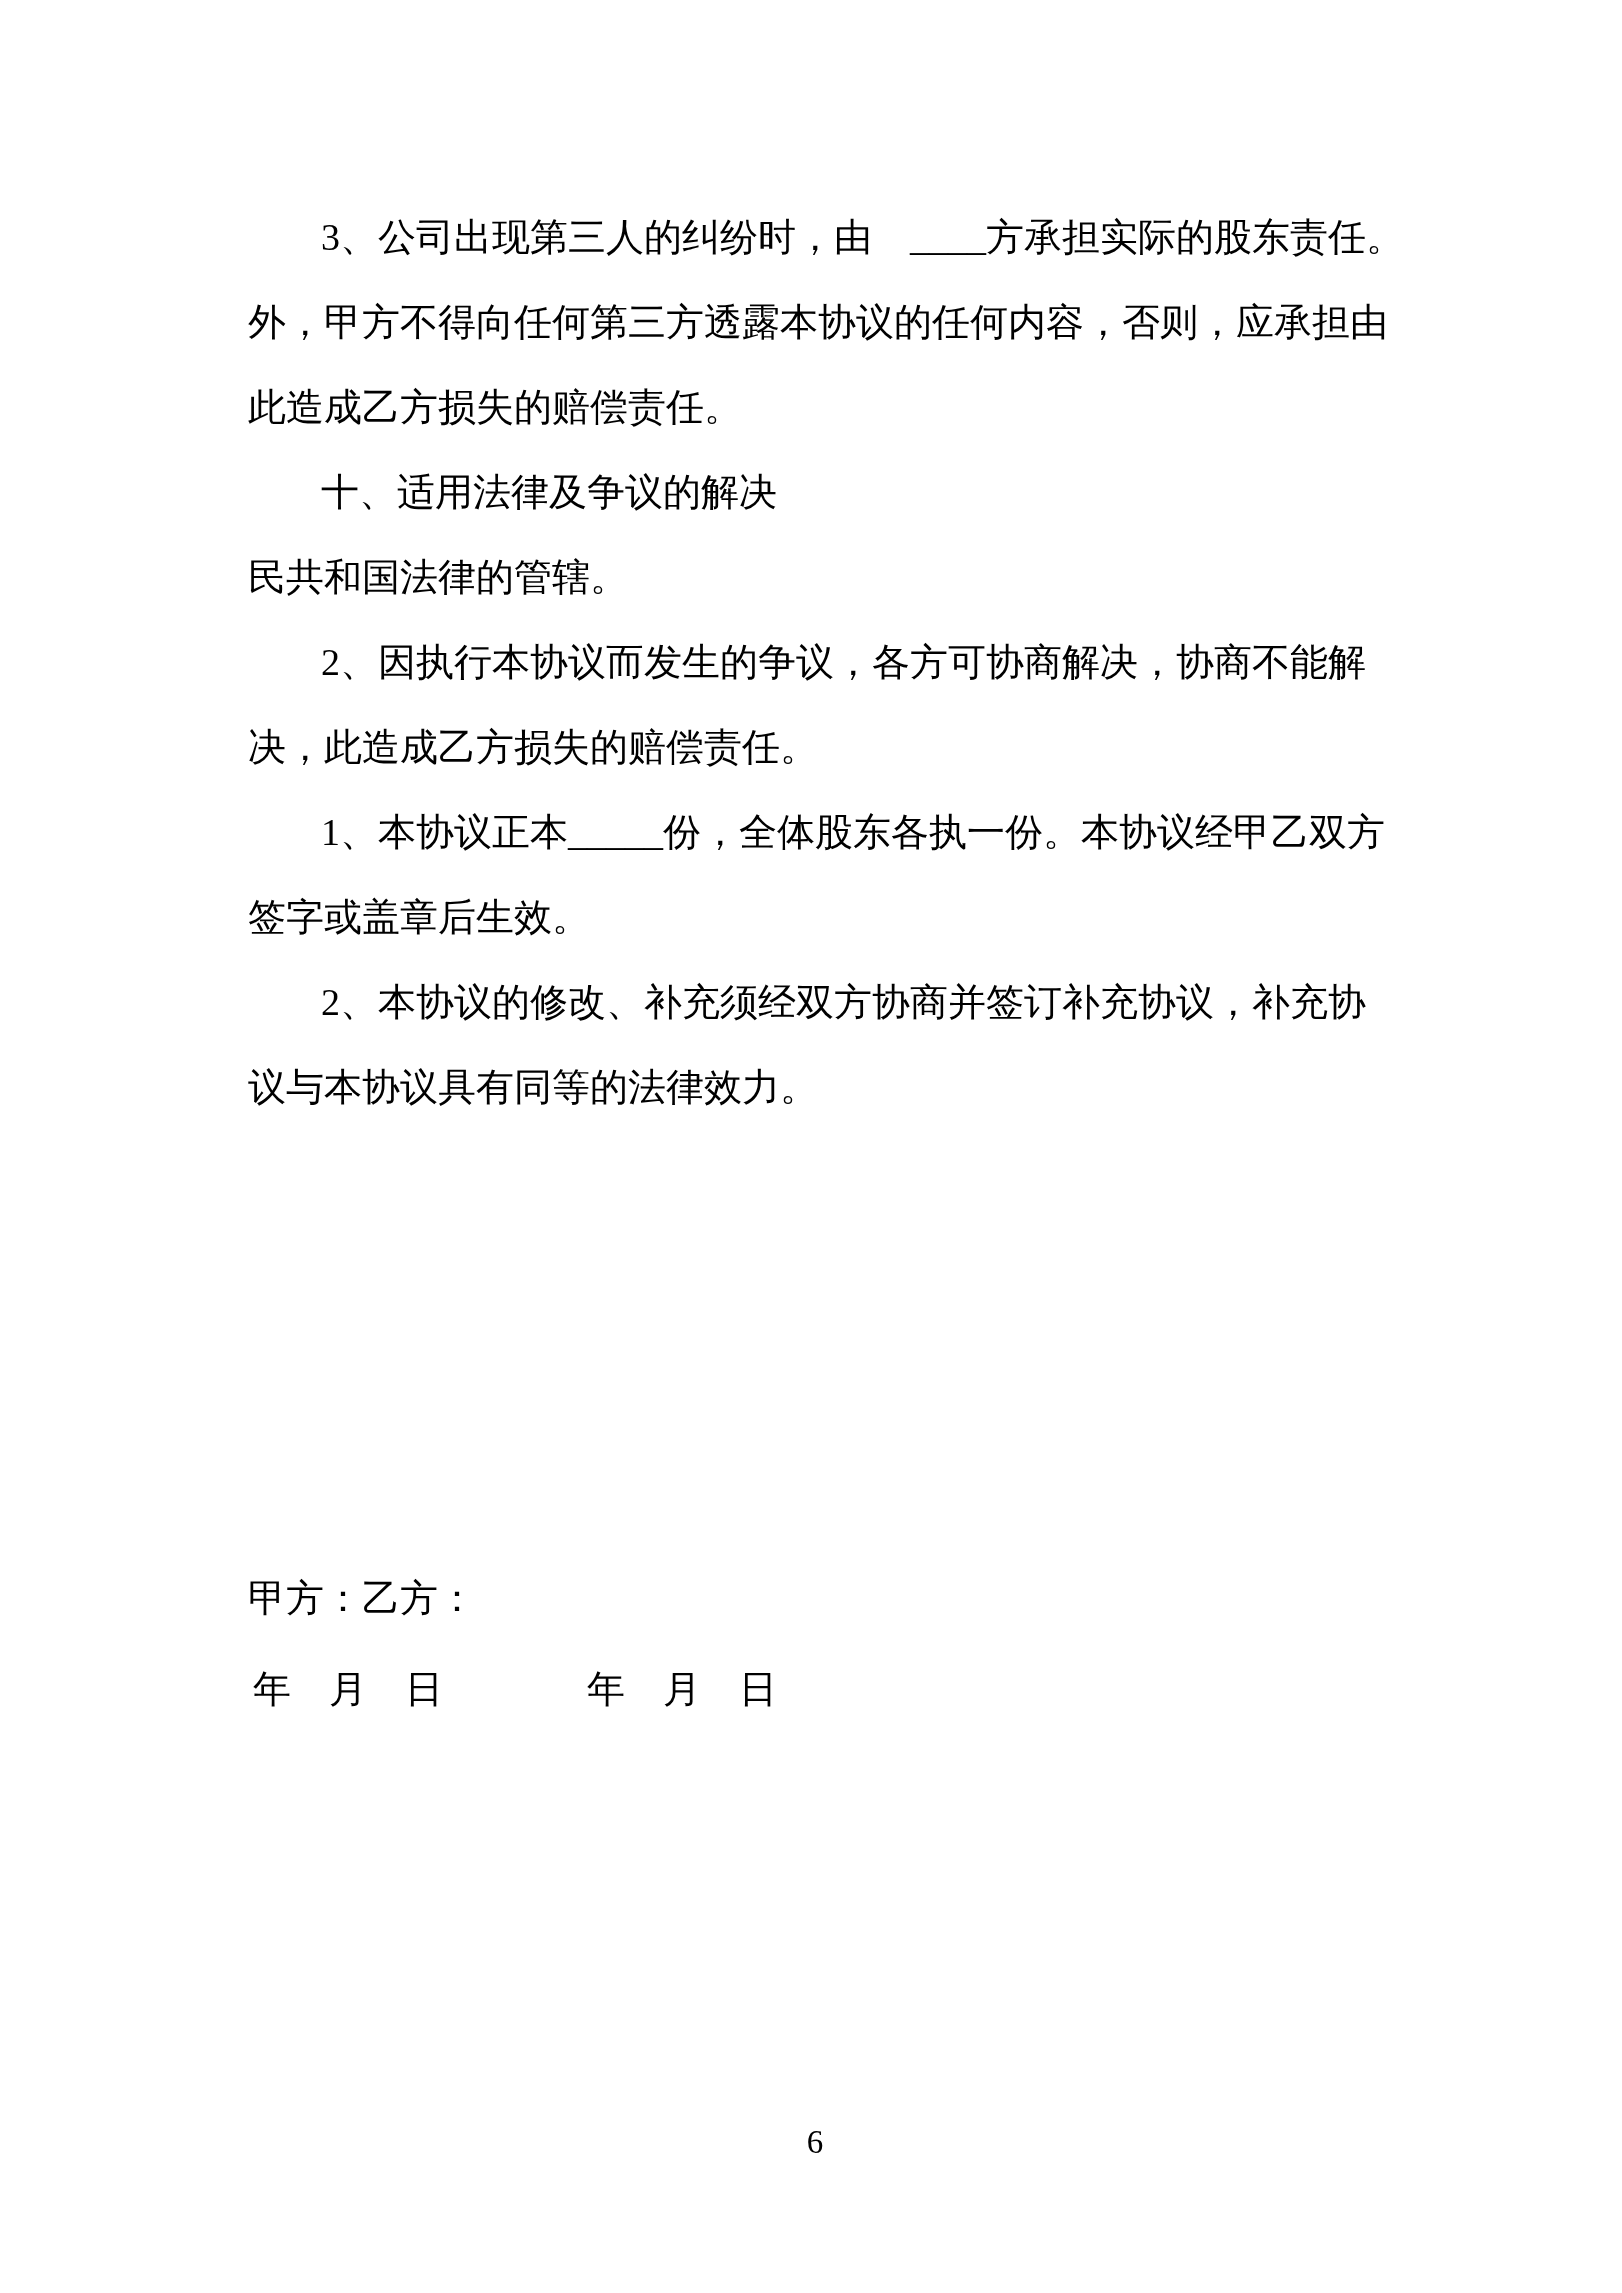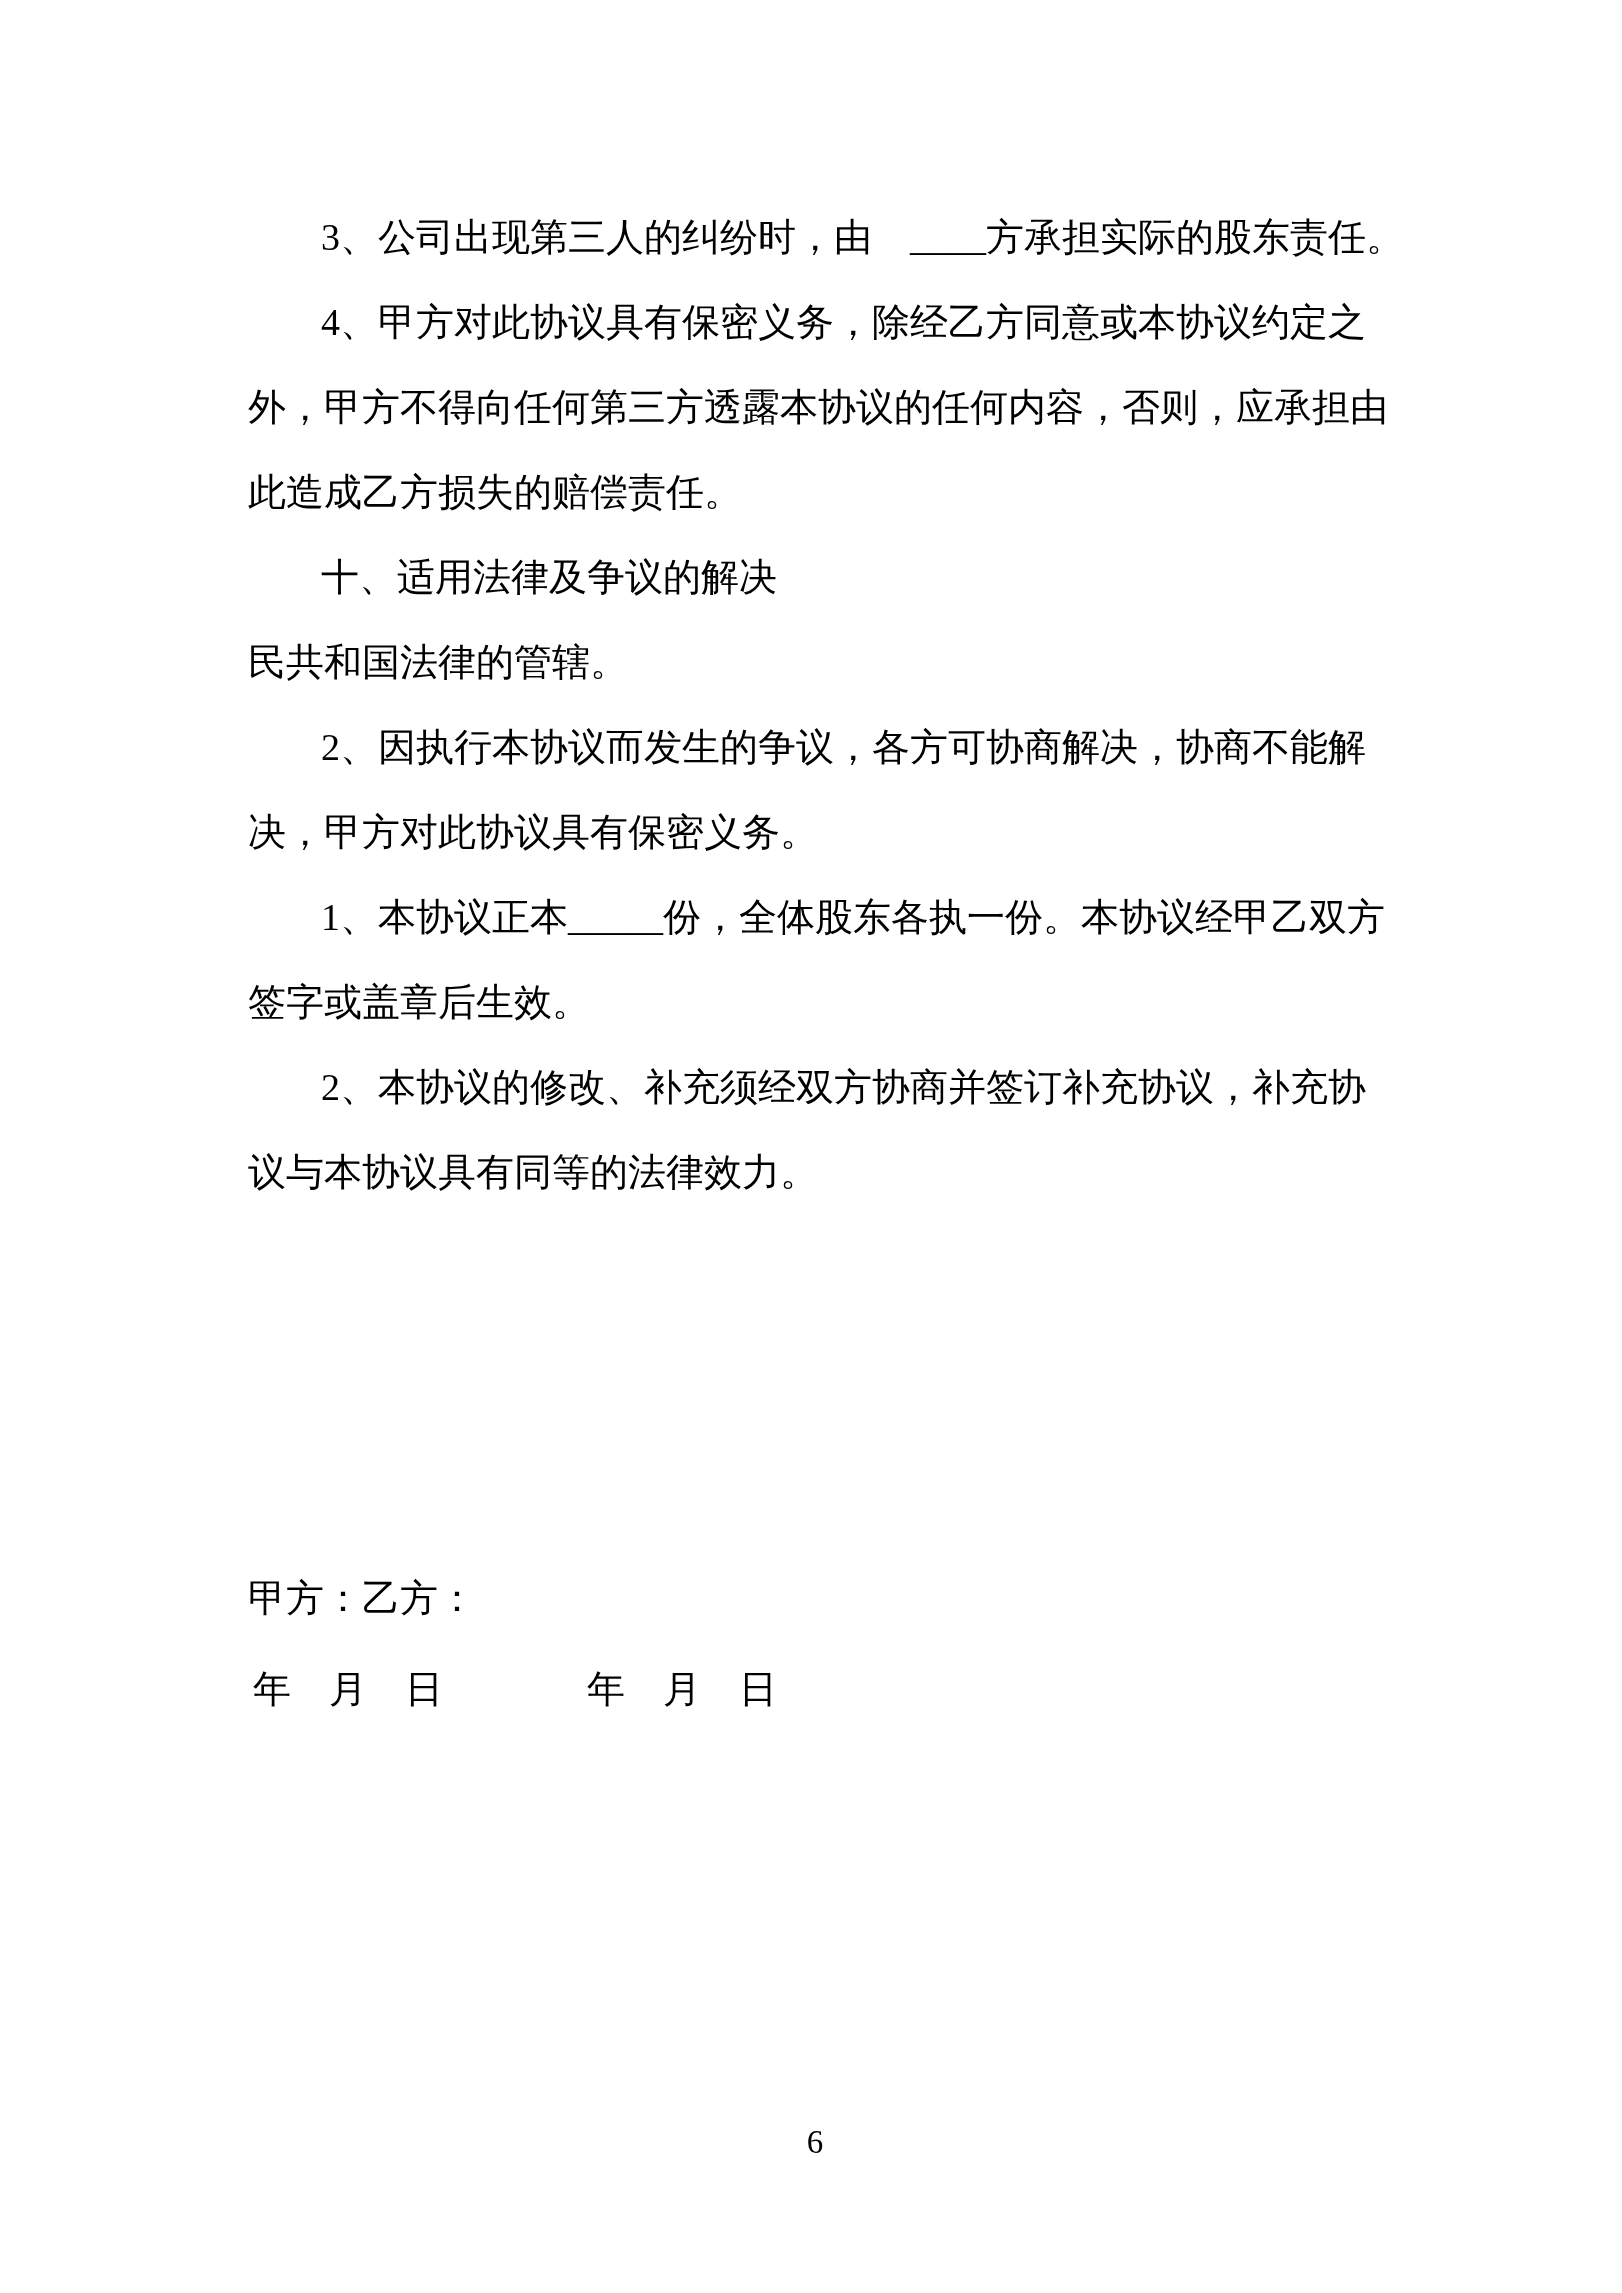--- a/index.html
+++ b/index.html
@@ -71,27 +71,26 @@
     color: #000000;
   }
 </style>
 </head>
 <body>
 
 <div class="page">
 
   <div class="body-text">
     <div class="line indent">3、公司出现第三人的纠纷时，由　____方承担实际的股东责任。</div>
-    <div class="line indent">4、甲方对此协议具有保密义务，除经乙方同意或本协议约定之</div>
     <div class="line">外，甲方不得向任何第三方透露本协议的任何内容，否则，应承担由</div>
     <div class="line">此造成乙方损失的赔偿责任。</div>
     <div class="line indent">十、适用法律及争议的解决</div>
     <div class="line">民共和国法律的管辖。</div>
     <div class="line indent">2、因执行本协议而发生的争议，各方可协商解决，协商不能解</div>
-    <div class="line">决，甲方对此协议具有保密义务。</div>
+    <div class="line">决，此造成乙方损失的赔偿责任。</div>
     <div class="line indent">1、本协议正本_____份，全体股东各执一份。本协议经甲乙双方</div>
     <div class="line">签字或盖章后生效。</div>
     <div class="line indent">2、本协议的修改、补充须经双方协商并签订补充协议，补充协</div>
     <div class="line">议与本协议具有同等的法律效力。</div>
   </div>
 
   <div class="sig-row">
     <span>甲方：</span><span class="sig-b">乙方：</span>
   </div>
 

